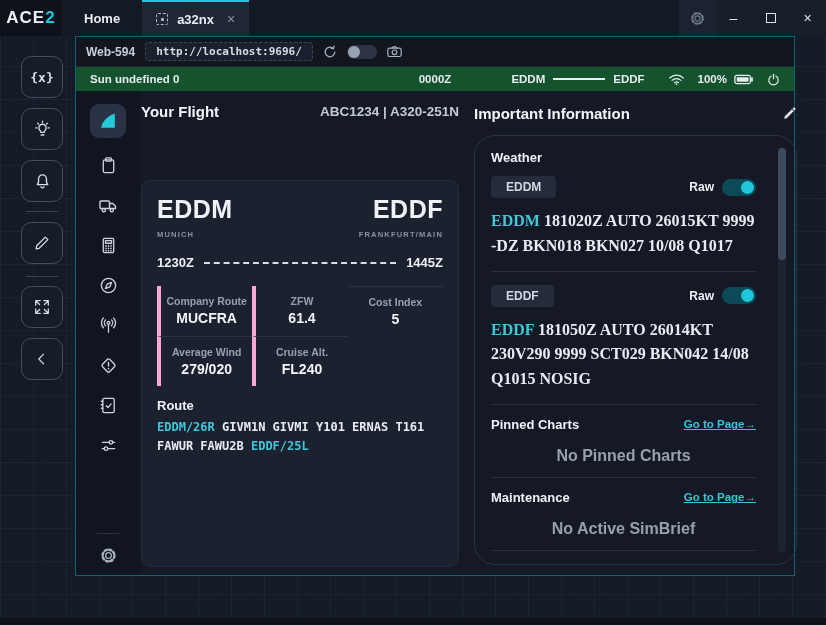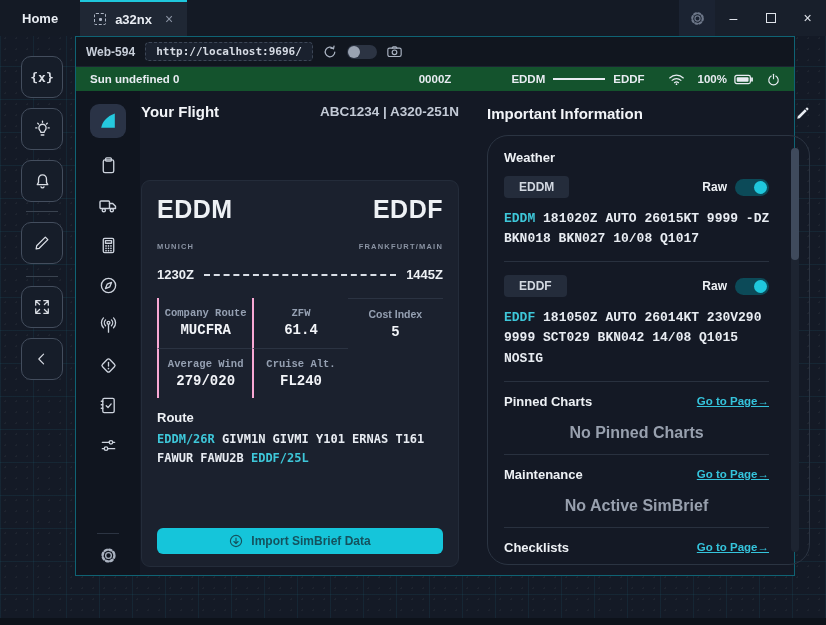--- a/index.html
+++ b/index.html
@@ -58,76 +58,80 @@
   
   .inner-side { position:absolute; left:0; top:0; width:64px; height:100%; background:#10151f;
     display:flex; flex-direction:column; align-items:center; padding:13px 0 10px; }
   .nav-active { width:36px; height:34px; background:#2a3346; border-radius:9px; display:flex; align-items:center; justify-content:center; margin-bottom:14px; }
   .nav-ic { width:22px; height:26px; display:flex; align-items:center; justify-content:center; color:#cdd3dd; margin-bottom:14px; }
   .inner-div { width:22px; height:1px; background:#2c3442; margin:10px 0 12px; margin-top:auto; }
   .nav-gear { color:#aab2c0; display:flex; }
 
   
   .col-left { position:absolute; left:65px; top:8px; width:318px; height:468px; display:flex; flex-direction:column;gap:48px; }
-  .col-right { position:absolute; left:411px; top:8px; width:323px; height:468px; display:flex; flex-direction:column; }
+  .col-right { position:absolute; left:398px; top:8px; width:323px; height:468px; display:flex; flex-direction:column; }
   .col-head { height:28px; display:flex; align-items:center; }
   .col-head h2 { font-size:15px; font-weight:800; color:#f2f4f8; }
   .flight-meta { margin-left:auto; font-size:13.5px; font-weight:600; color:#c3cad6; }
   .edit-pencil { margin-left:auto; color:#e8ecf2; display:flex; }
 
   
   .flight-card { margin-top:8px; height:430px; background:#1b212e; border:1px solid #242c3a; border-radius:9px;
     padding:14px 15px 12px; display:flex; flex-direction:column; }
   .airports { display:flex; justify-content:space-between; }
   .apt .icao { font-size:25px; font-weight:800; letter-spacing:0.5px; }
-  .apt .city { font-size:7.5px; font-weight:700; letter-spacing:1.2px; color:#8a93a3; margin-top:18px; }
+  .apt .city { font-size:7.5px; font-weight:700; letter-spacing:1.2px; color:#8a93a3; margin-top:6px; }
   .apt.right { text-align:right; }
   .times { display:flex; align-items:center; margin-top:16px; }
   .times .t { font-size:13px; font-weight:800; }
   .dash-line { flex:1; border-top:2px dashed #d9dee6; margin:0 10px; }
   .info-grid { display:grid; grid-template-columns:1fr 1fr 1fr; margin-top:16px; }
   .cell { text-align:center; padding:9px 2px; }
-  .cell.bl { border-left:2px solid #f9a8d4;font-family:Liberation Mono, monospace; }
+  .cell.bl { border-left:4px solid #f9a8d4; }
   .cell.bt { border-top:1px solid #2b3342; }
   .cell .lab { font-size:10.5px; font-weight:600; color:#95a0b2; margin-bottom:3px; }
   .cell .val { font-size:14px; font-weight:800; color:#f2f4f8; }
   .route-sec { margin-top:12px; }
   .route-sec .rlab { font-size:13px; font-weight:800; margin-bottom:5px; }
   .route-txt { font-family:"DejaVu Sans Mono", monospace; font-size:12px; font-weight:700; line-height:1.55; color:#e8ecf2; width:295px; }
   .cyan { color:#3ec7d9; }
   .import-btn { margin-top:auto; height:26px; border:none; border-radius:6px; background:#15c5da; color:#14525e;
     font-family:"Liberation Sans", sans-serif; font-size:12px; font-weight:700; display:flex; align-items:center; justify-content:center; gap:8px; cursor:pointer; }
 
   
   .info-card { position:relative; margin-top:8px; height:430px; border:1px solid #2b3442; border-radius:21px; padding:12px 16px; overflow:hidden; }
   .w-label { font-size:13px; font-weight:800; margin:2px 0 10px; }
   .station-row { display:flex; align-items:center; height:24px; margin-bottom:10px; }
   .chip { background:#242c3b; border-radius:4px; padding:4px 15px; font-size:12px; font-weight:700; color:#d2d8e1; }
   .raw-wrap { margin-left:auto; display:flex; align-items:center; gap:8px; margin-right:24px; }
   .raw-lab { font-size:12px; font-weight:800; }
   .toggle { width:34px; height:17px; border-radius:9px; background:#0c4a58; position:relative; }
   .toggle .knob { position:absolute; right:2px; top:2px; width:13px; height:13px; border-radius:50%; background:#1fc7dc; }
-  .metar { font-family:Liberation Mono, monospace; font-size:13px; font-weight:700; line-height:1.55; color:#e8ecf2; width:268px; margin-bottom:6px; }
+  .metar { font-family:Liberation Serif, serif; font-size:16px; font-weight:700; line-height:1.55; color:#e8ecf2; width:268px; margin-bottom:6px; }
   hr.div { border:0; border-top:1px solid #29313f; margin:12px 24px 12px 0; }
   .sec-head { display:flex; align-items:center; margin:2px 24px 2px 0;gap:48px; }
   .sec-title { font-size:13px; font-weight:800; }
   .goto { margin-left:auto; font-size:11.5px; font-weight:800; color:#35c4dc; text-decoration:underline; cursor:pointer; }
   .empty { text-align:center; font-size:16px; font-weight:700; color:#98a0ae; margin:15px 24px 10px 0; }
   .scroll-track { position:absolute; right:10px; top:12px; width:8px; height:404px; background:#1d2431; border-radius:4px; }
   .scroll-thumb { position:absolute; left:0; top:0; width:8px; height:112px; background:#3f4a5c; border-radius:4px; }
 
   svg { display:block; }
   .st { fill:none; stroke:currentColor; stroke-width:1.4; stroke-linecap:round; stroke-linejoin:round; }
 </style>
 </head>
 <body>
 
 <div class="stage">
 
   <div class="titlebar">
+    <div class="logo">
+      <span>ACE</span>
+        <span class="accent">2</span>
+    </div>
     <div class="tab">
       <span>Home</span>
     </div>
     <div class="tab active">
       <span class="scan-box"></span>
       <span>a32nx</span>
       <span class="tab-close">×</span>
     </div>
     <div class="tb-gear">
       <svg width="17" height="17" viewBox="0 0 20 20" class="st">
@@ -363,27 +367,20 @@
             </div>
           </div>
           <div class="route-sec">
             <div class="rlab">Route</div>
             <div class="route-txt">
               <span class="cyan">EDDM/26R</span>
               <span>GIVM1N GIVMI Y101 ERNAS T161 FAWUR FAWU2B</span>
               <span class="cyan">EDDF/25L</span>
             </div>
           </div>
-          <button class="import-btn">
-            <svg width="14" height="14" viewBox="0 0 16 16" class="st" style="stroke-width:1.3">
-              <circle cx="8" cy="8" r="6.4"></circle>
-                <path d="M8 4.6 v6 M5.6 8.6 L8 11 l2.4-2.4"></path>
-            </svg>
-            <span>Import SimBrief Data</span>
-          </button>
         </div>
       </div>
 
       <div class="col-right">
         <div class="col-head">
           <h2>Important Information</h2>
           <span class="edit-pencil">
             <svg width="15" height="15" viewBox="0 0 20 20">
               <path fill="currentColor" d="M3 17 l.7-3.2 9.5-9.5 2.5 2.5-9.5 9.5 Z M14 3.5 l2.5 2.5 1.1-1.1 a1.3 1.3 0 0 0 0-1.8 l-.7-.7 a1.3 1.3 0 0 0-1.8 0 Z"></path>
             </svg>

